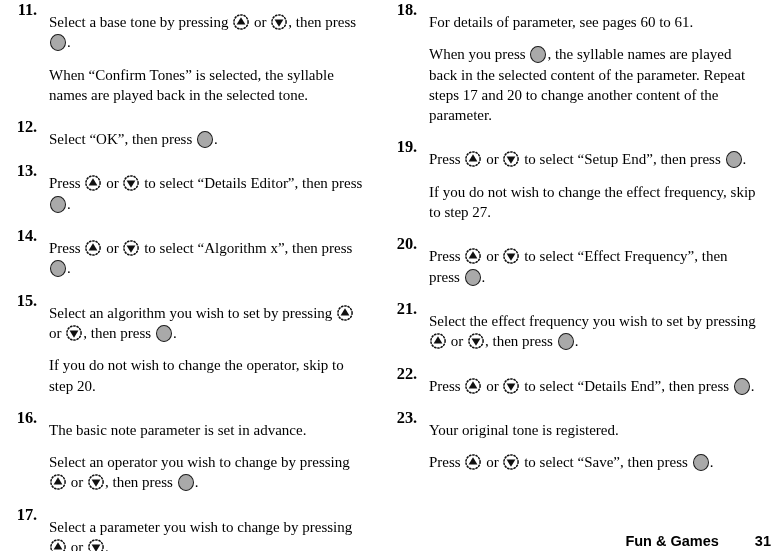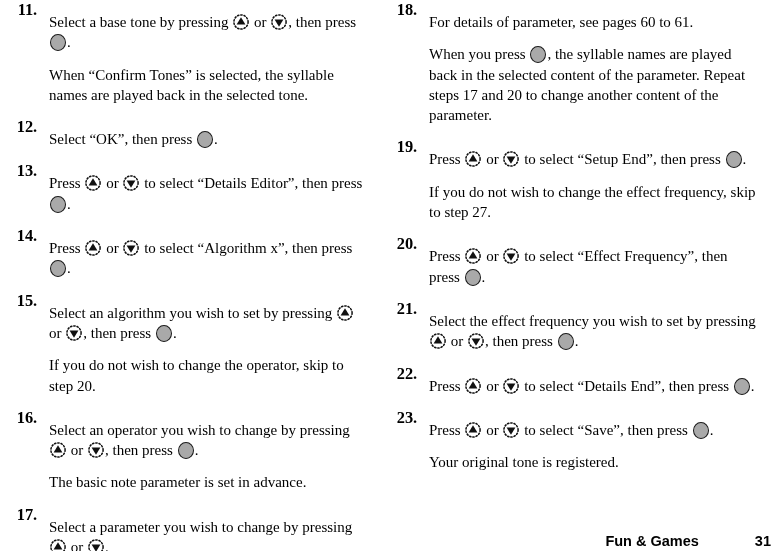--- a/index.html
+++ b/index.html
@@ -118,21 +118,20 @@
     font-size: 14.5px;
     color: #000000;
   }
   .footer-inner {
     position: absolute;
     right: 10px;
     top: 0;
     display: flex;
     flex-direction: row;
     align-items: baseline;
-    gap: 20px;
   }
   .footer-section {
     margin-right: 36px;
     white-space: nowrap;
   }
   .footer-page {
     white-space: nowrap;
   }
 </style>
 </head>
@@ -194,28 +193,28 @@
                 </svg></span><span> or </span><span class="ic ic-nav"><svg width="16" height="16" viewBox="0 0 16 16">
                   <circle cx="8" cy="8" r="7.1" fill="none" stroke="#111" stroke-width="1.5" stroke-dasharray="1.4 1.9" stroke-linecap="round"></circle>
                   <path d="M8,12.8 L3.6,5.6 L12.4,5.6 Z" fill="#111"></path>
                 </svg></span><span>, then press </span><span class="ic ic-center"></span><span>.</span></p>
             <p class="para"><span>If you do not wish to change the operator, skip to step 20.</span></p>
           </div>
         </div>
         <div class="step">
           <div class="step-num">16.</div>
           <div class="step-body">
+            <p class="para"><span>The basic note parameter is set in advance.</span></p>
             <p class="para"><span>Select an operator you wish to change by pressing </span><span class="ic ic-nav"><svg width="16" height="16" viewBox="0 0 16 16">
                   <circle cx="8" cy="8" r="7.1" fill="none" stroke="#111" stroke-width="1.5" stroke-dasharray="1.4 1.9" stroke-linecap="round"></circle>
                   <path d="M8,3.2 L12.4,10.4 L3.6,10.4 Z" fill="#111"></path>
                 </svg></span><span> or </span><span class="ic ic-nav"><svg width="16" height="16" viewBox="0 0 16 16">
                   <circle cx="8" cy="8" r="7.1" fill="none" stroke="#111" stroke-width="1.5" stroke-dasharray="1.4 1.9" stroke-linecap="round"></circle>
                   <path d="M8,12.8 L3.6,5.6 L12.4,5.6 Z" fill="#111"></path>
                 </svg></span><span>, then press </span><span class="ic ic-center"></span><span>.</span></p>
-            <p class="para"><span>The basic note parameter is set in advance.</span></p>
           </div>
         </div>
         <div class="step">
           <div class="step-num">17.</div>
           <div class="step-body">
             <p class="para"><span>Select a parameter you wish to change by pressing </span><span class="ic ic-nav"><svg width="16" height="16" viewBox="0 0 16 16">
                   <circle cx="8" cy="8" r="7.1" fill="none" stroke="#111" stroke-width="1.5" stroke-dasharray="1.4 1.9" stroke-linecap="round"></circle>
                   <path d="M8,3.2 L12.4,10.4 L3.6,10.4 Z" fill="#111"></path>
                 </svg></span><span> or </span><span class="ic ic-nav"><svg width="16" height="16" viewBox="0 0 16 16">
                   <circle cx="8" cy="8" r="7.1" fill="none" stroke="#111" stroke-width="1.5" stroke-dasharray="1.4 1.9" stroke-linecap="round"></circle>
@@ -277,28 +276,28 @@
                   <path d="M8,3.2 L12.4,10.4 L3.6,10.4 Z" fill="#111"></path>
                 </svg></span><span> or </span><span class="ic ic-nav"><svg width="16" height="16" viewBox="0 0 16 16">
                   <circle cx="8" cy="8" r="7.1" fill="none" stroke="#111" stroke-width="1.5" stroke-dasharray="1.4 1.9" stroke-linecap="round"></circle>
                   <path d="M8,12.8 L3.6,5.6 L12.4,5.6 Z" fill="#111"></path>
                 </svg></span><span> to select “Details End”, then press </span><span class="ic ic-center"></span><span>.</span></p>
           </div>
         </div>
         <div class="step">
           <div class="step-num">23.</div>
           <div class="step-body">
+            <p class="para"><span>Your original tone is registered.</span></p>
             <p class="para"><span>Press </span><span class="ic ic-nav"><svg width="16" height="16" viewBox="0 0 16 16">
                   <circle cx="8" cy="8" r="7.1" fill="none" stroke="#111" stroke-width="1.5" stroke-dasharray="1.4 1.9" stroke-linecap="round"></circle>
                   <path d="M8,3.2 L12.4,10.4 L3.6,10.4 Z" fill="#111"></path>
                 </svg></span><span> or </span><span class="ic ic-nav"><svg width="16" height="16" viewBox="0 0 16 16">
                   <circle cx="8" cy="8" r="7.1" fill="none" stroke="#111" stroke-width="1.5" stroke-dasharray="1.4 1.9" stroke-linecap="round"></circle>
                   <path d="M8,12.8 L3.6,5.6 L12.4,5.6 Z" fill="#111"></path>
                 </svg></span><span> to select “Save”, then press </span><span class="ic ic-center"></span><span>.</span></p>
-            <p class="para"><span>Your original tone is registered.</span></p>
           </div>
         </div>
       </div>
   </div>
 
   <div class="footer">
     <div class="footer-inner">
       <span class="footer-section">Fun &amp; Games</span>
       <span class="footer-page">31</span>
     </div>

